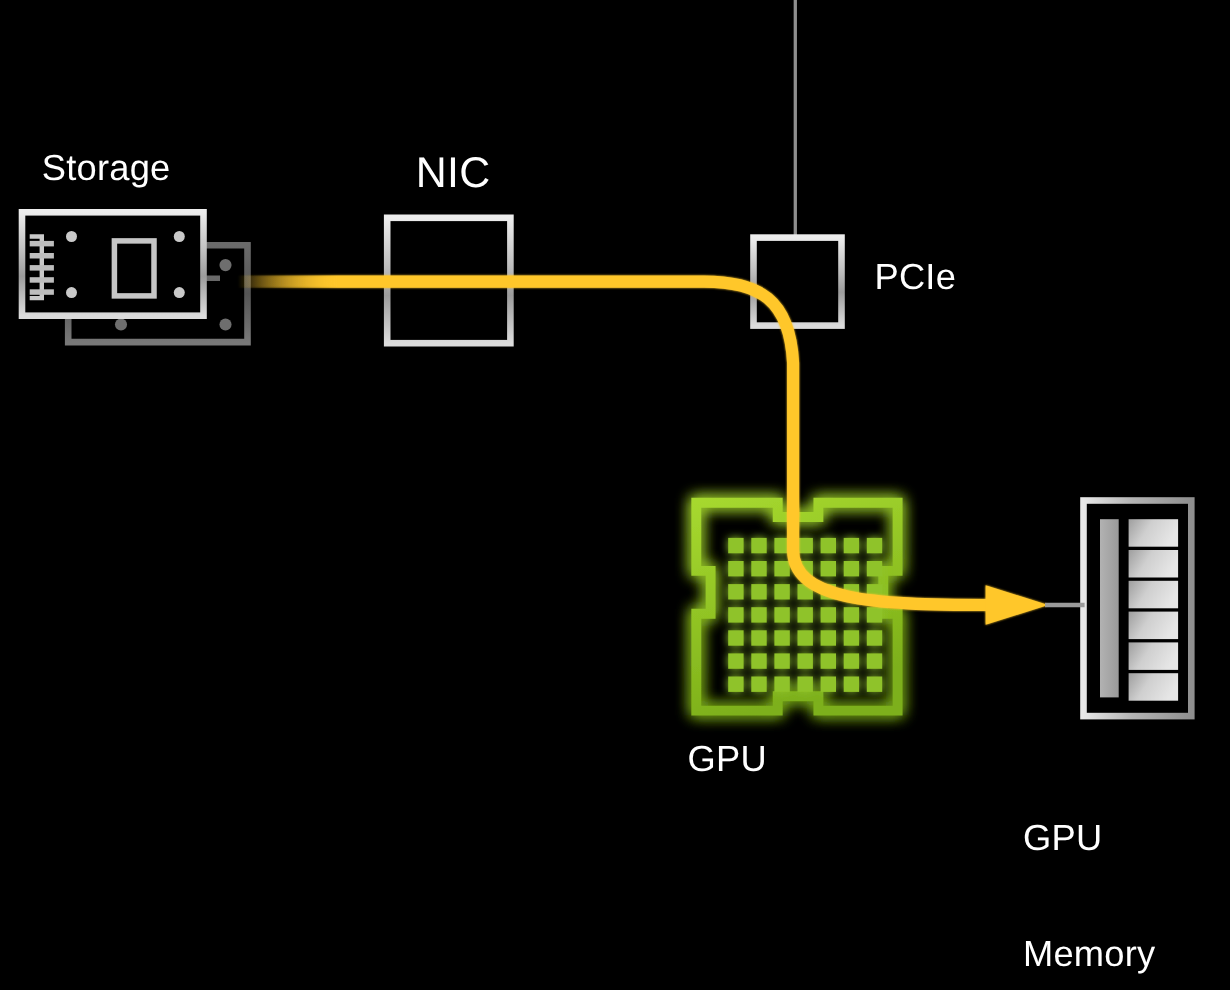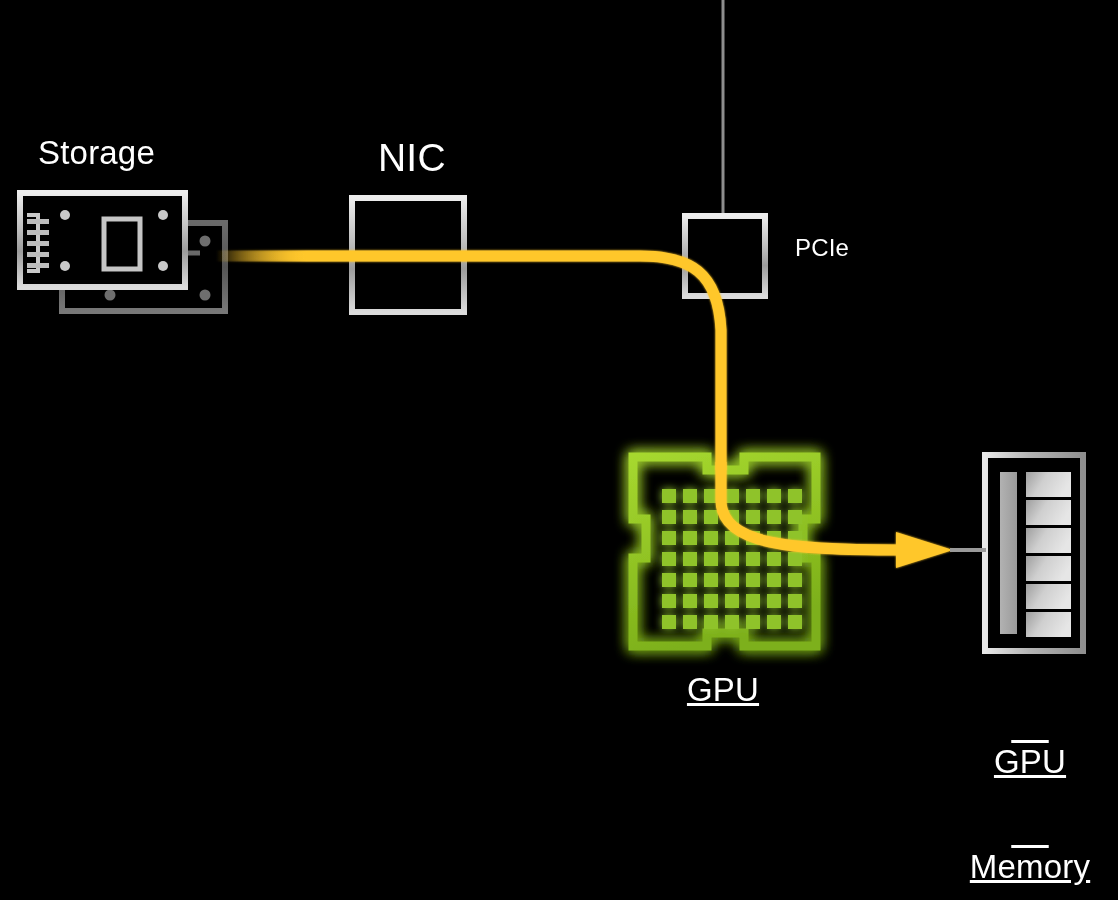--- a/index.html
+++ b/index.html
@@ -31,37 +31,35 @@
   .label {
     position: absolute;
     color: #ffffff;
     font-family: "Liberation Sans", sans-serif;
     font-weight: 400;
     white-space: pre;
     letter-spacing: 0.2px;
     line-height: 1.06;
   }
   .label.center {
-    text-align: center;
-    text-decoration: underline;
   }
   #label-storage {
     left: 38px;
     top: 136px;
     font-size: 33px;
   }
   #label-nic {
     left: 378px;
     top: 137px;
     font-size: 39px;
   }
   #label-pcie {
     left: 795px;
     top: 235px;
-    font-size: 24px;
+    font-size: 33px;
   }
   #label-gpu {
     left: 625px;
     top: 673px;
     width: 196px;
     font-size: 33px;
   }
   #label-gpumem {
     left: 930px;
     top: 675px;

